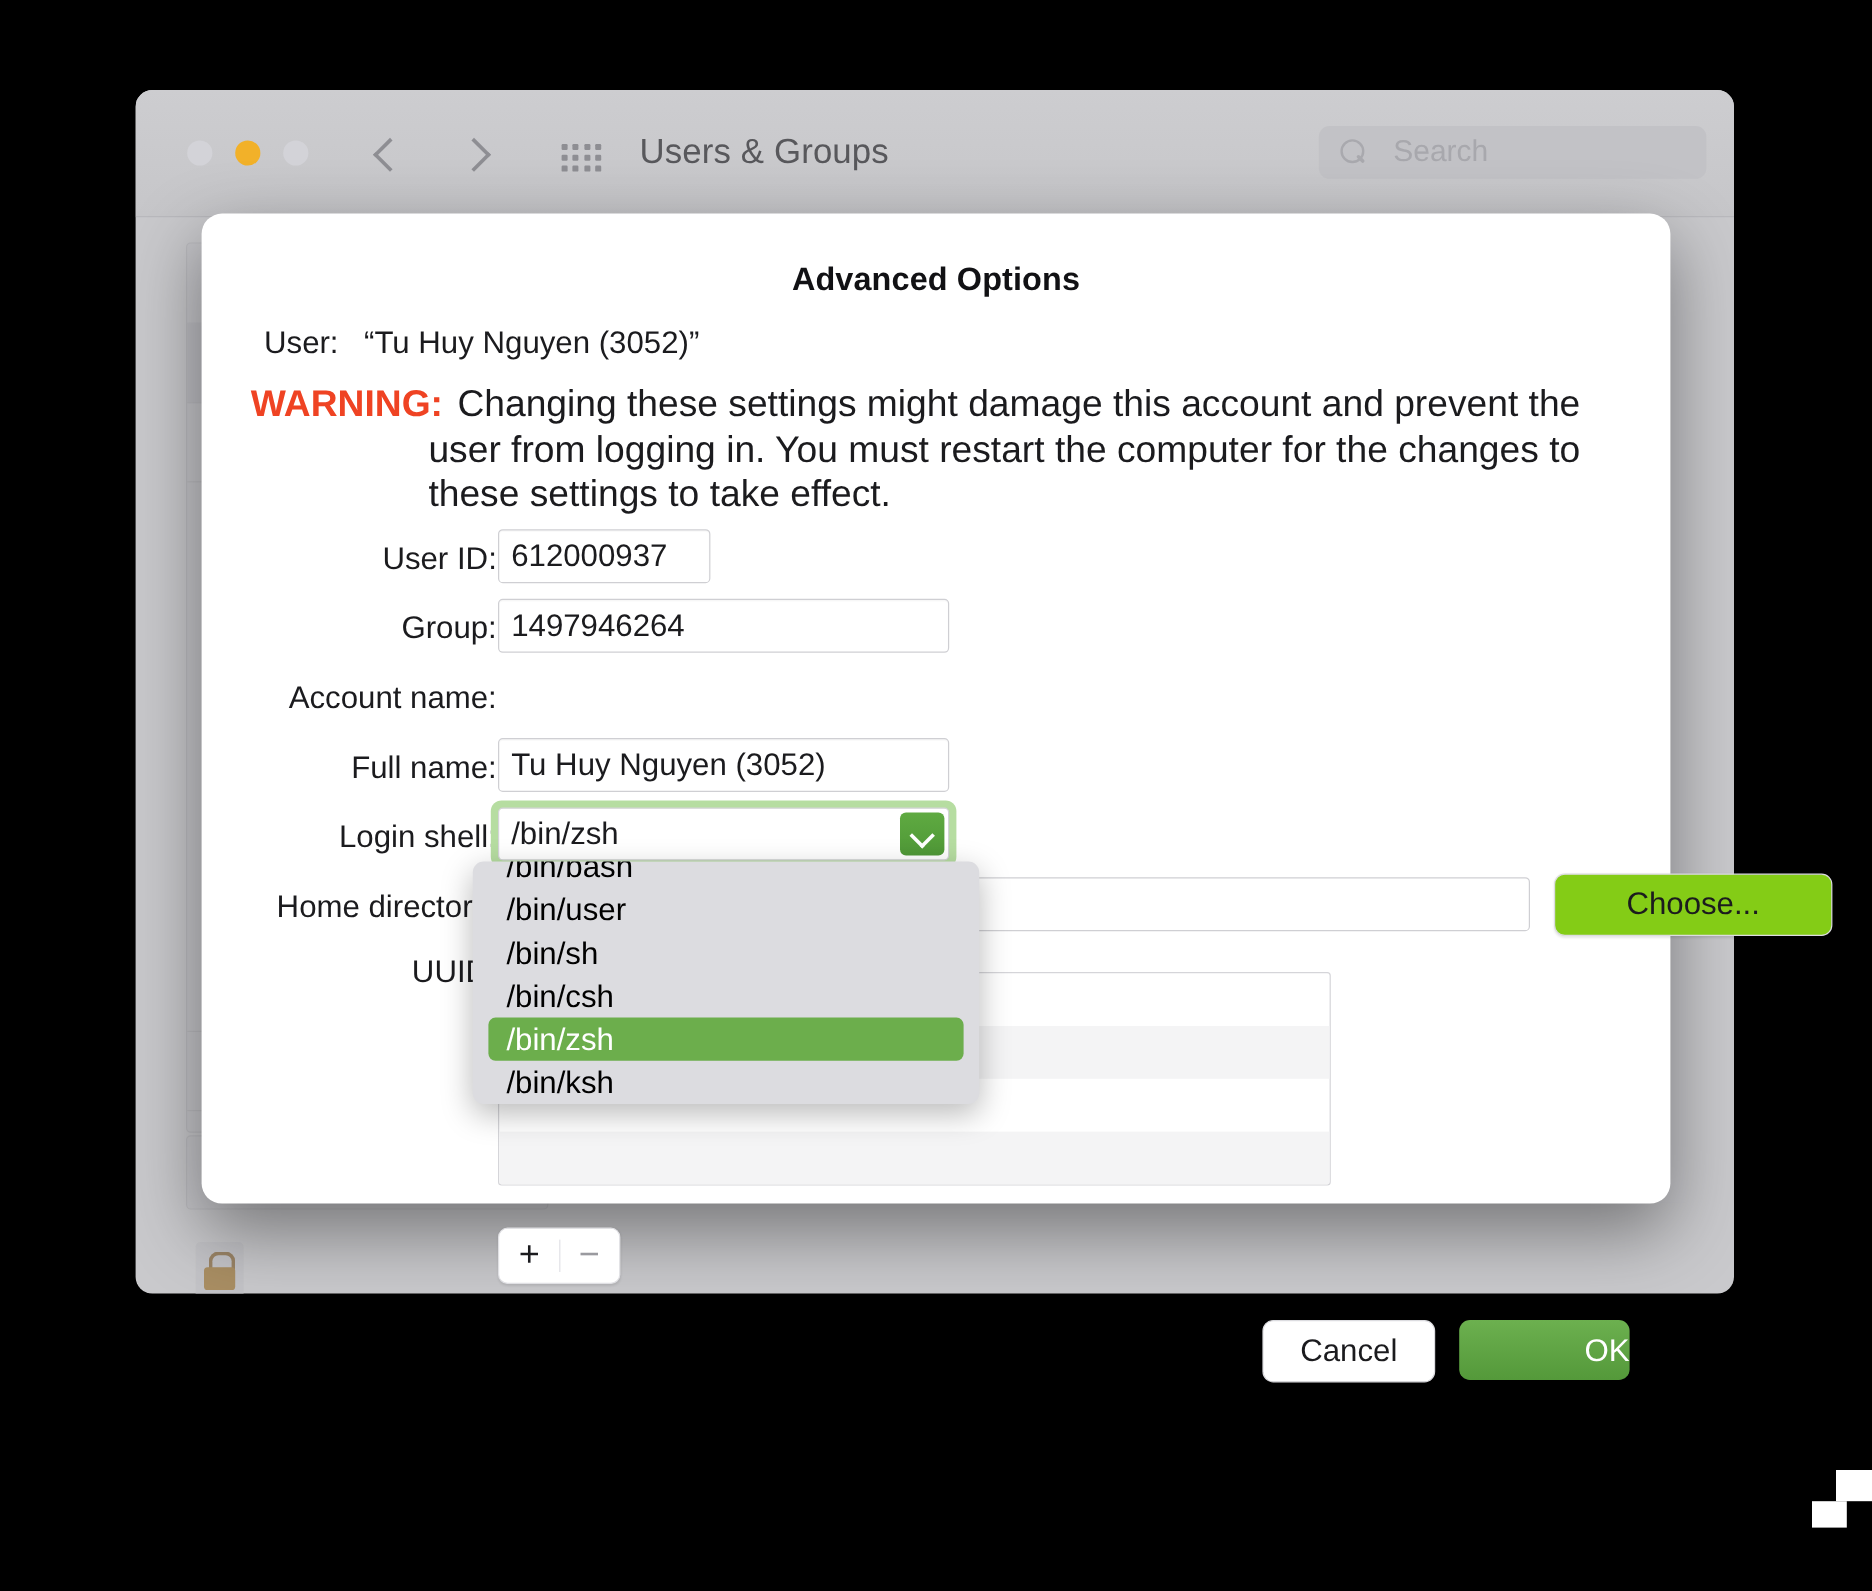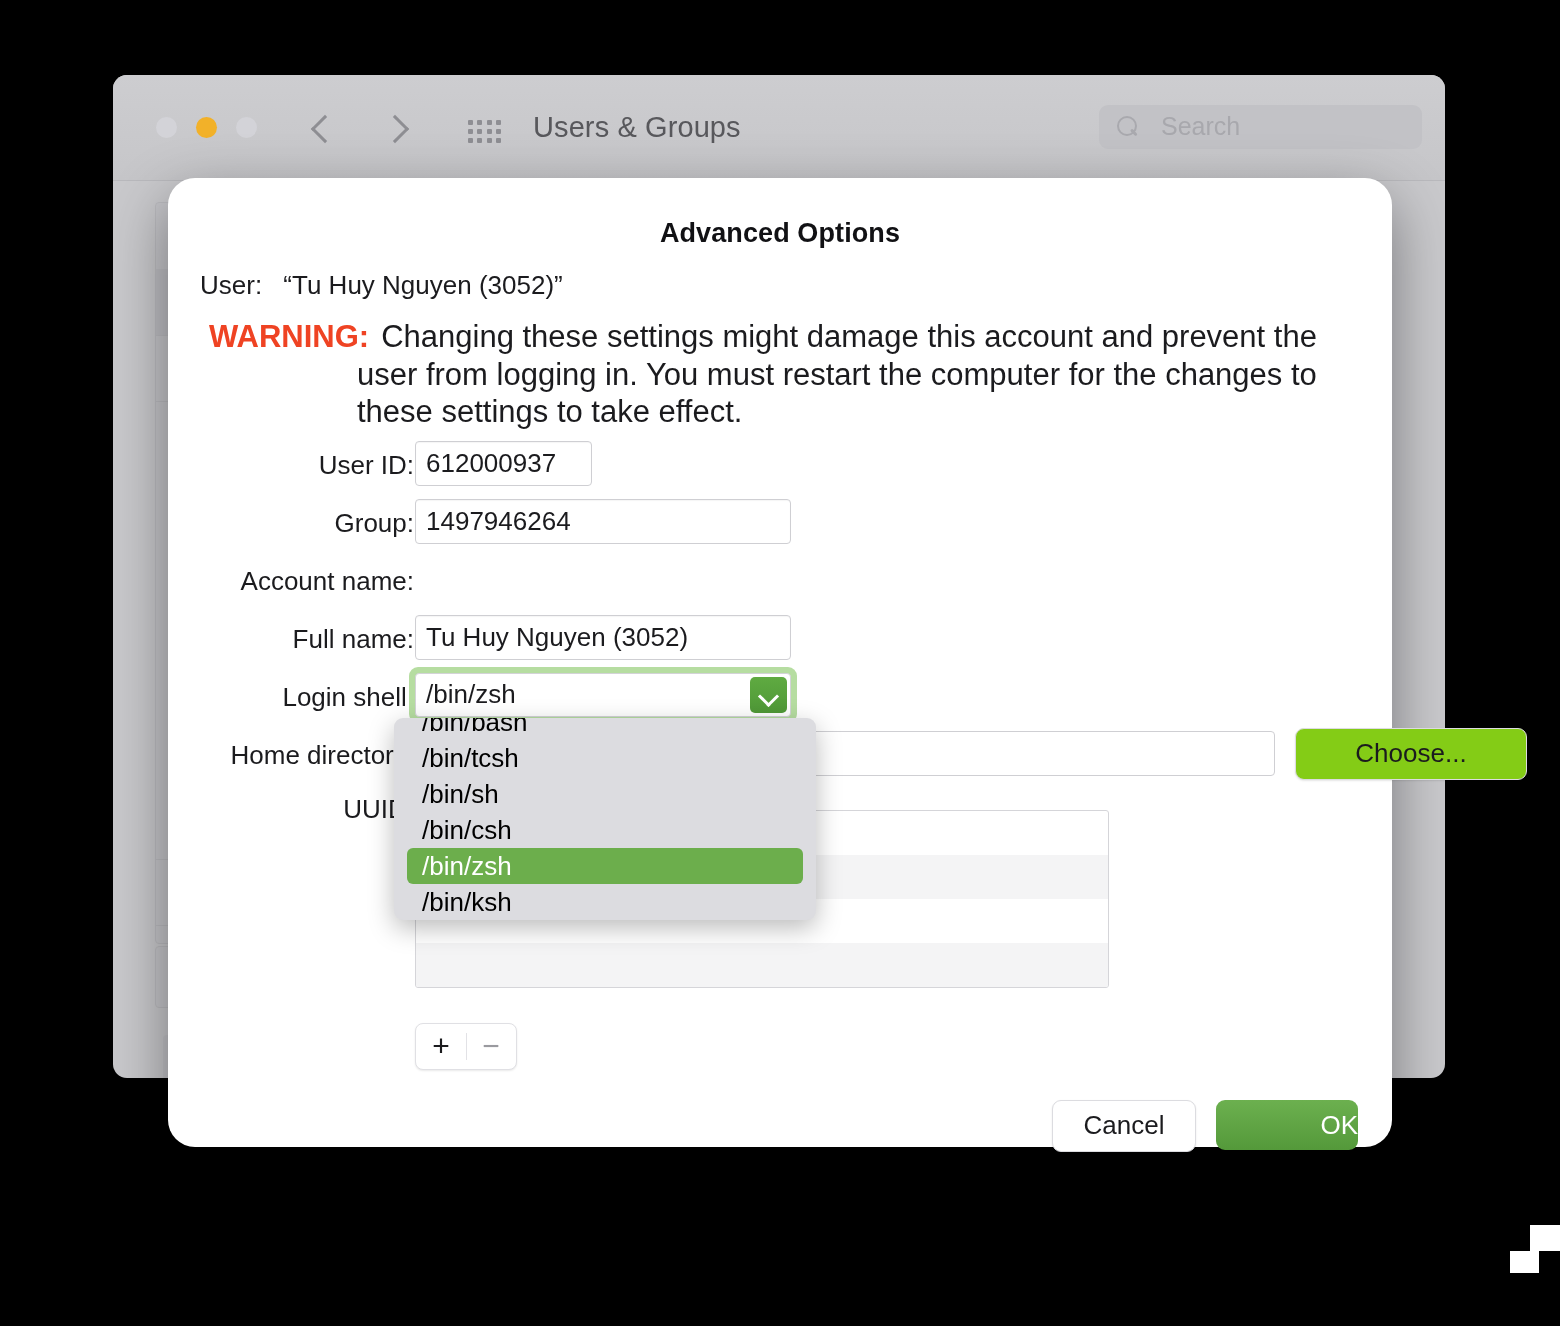--- a/index.html
+++ b/index.html
@@ -207,40 +207,40 @@
     height: 800px;
     background: #c9c9cd;
   }
 
   
   .sheet {
     position: absolute;
     left: 168px;
     top: 178px;
     width: 1224px;
-    height: 969px;
+    height: 825px;
     background: #ffffff;
-    border-radius: 27px;
+    border-radius: 17px;
     box-shadow: 0 22px 60px rgba(0,0,0,0.42);
   }
   .sheet-title {
     position: absolute;
     top: 40px;
     left: 0;
     width: 100%;
     text-align: center;
     font-size: 27px;
     font-weight: bold;
     color: #111114;
     letter-spacing: 0.1px;
   }
 
   .user-line {
     position: absolute;
-    left: 32px;
+    left: 52px;
     top: 92px;
     font-size: 26px;
     color: #1b1b1e;
   }
   .user-line .lbl { margin-right: 14px; }
 
   .warn-block {
     position: absolute;
     left: 41px;
     top: 140px;
@@ -668,21 +668,21 @@
     <span class="pm-div"></span>
     <span class="pm-half minus">−</span>
   </div>
 
   <div class="btn-cancel">Cancel</div>
   <div class="btn-ok">OK</div>
 </div>
 
 <div class="menu">
   <div class="menu-item first">/bin/bash</div>
-  <div class="menu-item">/bin/tcsh</div>
+  <div class="menu-item">/bin/user</div>
   <div class="menu-item">/bin/sh</div>
   <div class="menu-item">/bin/csh</div>
   <div class="menu-item sel">/bin/zsh</div>
   <div class="menu-item">/bin/ksh</div>
 </div>
 
 <div class="artifact-a"></div>
 <div class="artifact-b"></div>
 
 </body></html>

